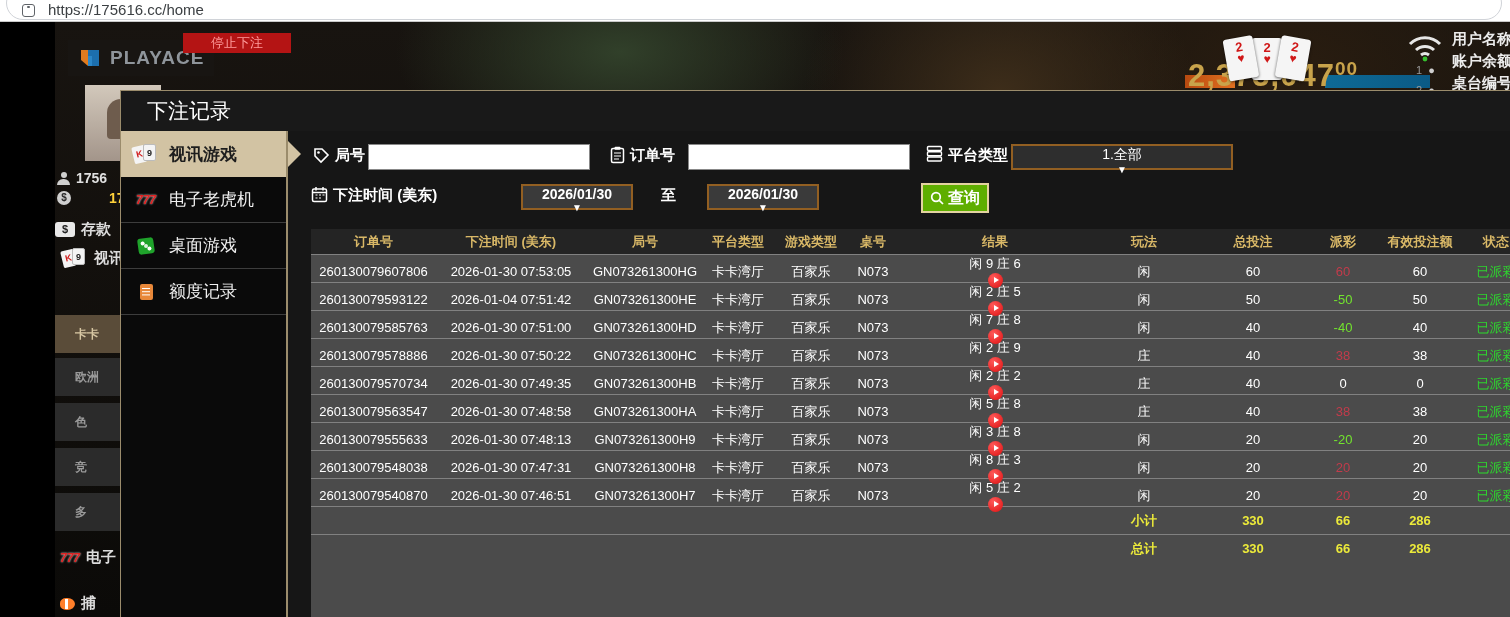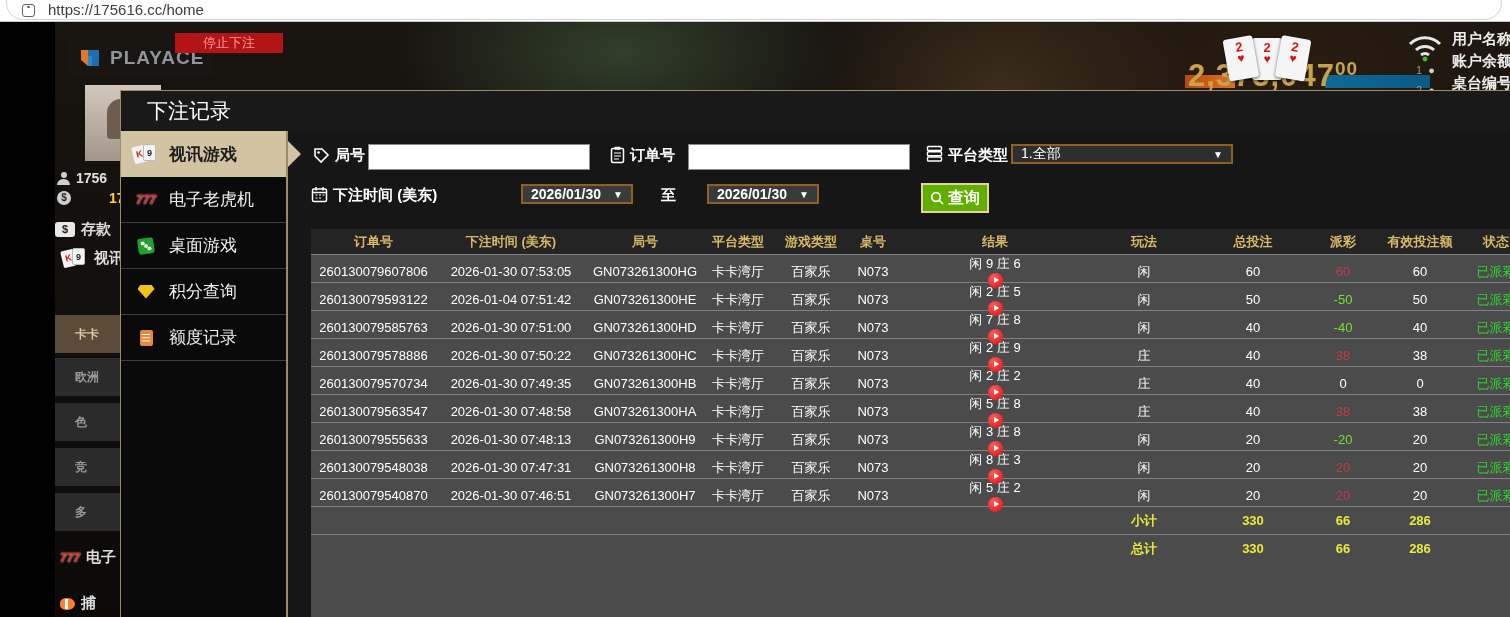--- a/index.html
+++ b/index.html
@@ -24,21 +24,21 @@
       radial-gradient(ellipse 320px 170px at 620px 30px, #31402a 0%, rgba(0,0,0,0) 70%),
       radial-gradient(ellipse 280px 220px at 1000px 70px, #3d2d1a 0%, rgba(0,0,0,0) 70%),
       radial-gradient(ellipse 420px 260px at 1290px 50px, #2a1d10 0%, rgba(0,0,0,0) 75%),
       linear-gradient(#181410, #0b0a08); }
   .left-black { position:absolute; left:0; top:22px; width:55px; height:595px; background:#000; z-index:2; }
 
   .logo { position:absolute; left:68px; top:40px; display:flex; align-items:center; gap:8px; z-index:2;
           background:#181512; padding:6px 10px; }
   .logo-text { color:#8f959b; font-size:19px; font-weight:bold; letter-spacing:1px; }
 
-  .game-status { position:absolute; left:175px; top:33px; width:108px; z-index:2;
+  .game-status { position:absolute; left:183px; top:33px; width:108px; z-index:2;
                  border-left:2px solid #b41414; border-right:2px solid #b41414; }
   .game-status .stop { background:#b41414; color:#ff9d9d; font-size:13px; text-align:center;
                        height:20px; line-height:20px; }
   .game-status .dealing { background:#0c0b0a; color:#d4d4d4; font-size:20px; font-weight:bold;
                           text-align:center; height:37px; line-height:37px; }
 
   .avatar { position:absolute; left:85px; top:85px; width:76px; height:76px; z-index:2;
             background:linear-gradient(#d2c8bb,#a3958a); }
   .avatar::after { content:""; position:absolute; left:22px; top:14px; width:32px; height:40px;
                    background:#6e5c4d; border-radius:14px 14px 4px 4px; }
@@ -116,22 +116,22 @@
                     background:#fff; box-shadow:6px 6px 0 #fff, 3px 3px 0 rgba(255,255,255,.85); }
   .gem-ic { width:17px; height:14px; background:#f2c318; clip-path:polygon(50% 100%, 0 32%, 18% 0, 82% 0, 100% 32%); }
   .doc-ic { width:13px; height:16px; background:#e8883a; border-radius:2px; position:relative; }
   .doc-ic::after { content:""; position:absolute; left:2.5px; top:4px; width:8px; height:1.6px; background:#fff;
                    box-shadow:0 3.2px 0 #fff, 0 6.4px 0 #fff; }
 
   .content { flex:1; position:relative; background:#161616; }
   .flabel { color:#fff; font-size:15px; font-weight:bold; white-space:nowrap; }
   .abs { position:absolute; }
   .txt-input { width:222px; height:26px; background:#fff; border:1px solid #888; font-size:13px; padding:0 5px; }
-  .dd { height:20px; background:#3a3a3a; border:2px solid #925f22; color:#fff; font-size:14px;
-        display:flex; align-items:center; justify-content:space-between; padding:0 8px; cursor:pointer; }
+  .dd { height:26px; background:#3a3a3a; border:2px solid #925f22; color:#fff; font-size:14px;
+        display:flex; align-items:center; justify-content:space-between; padding:0 8px; cursor:pointer;flex-direction:column; }
   .dd .caret { font-size:10px; color:#fff; }
   .dd.platform { width:222px; background:#2e2e2e; }
   .dd.date { width:112px; font-weight:bold; }
   .query-btn { width:68px; height:30px; background:#5fae00; border:2px solid #e4d3a0; color:#fff;
                font-size:16px; font-weight:bold; display:flex; align-items:center; justify-content:center;
                gap:3px; cursor:pointer; }
 
   
   .btable { position:absolute; left:23px; top:98px; width:1215px; background:#4b4b4b; min-height:390px; }
   .trow { display:grid; grid-template-columns:125px 150px 118px 68px 78px 46px 198px 100px 118px 62px 92px 60px;
@@ -271,26 +271,20 @@
         <span class="ticon">
             <span class="slot777">777</span>
           </span>
         <span class="tlabel">电子老虎机</span>
       </div>
       <div class="tab">
         <span class="ticon">
             <span class="dice-ic"></span>
           </span>
         <span class="tlabel">桌面游戏</span>
-      </div>
-      <div class="tab">
-        <span class="ticon">
-            <span class="gem-ic"></span>
-          </span>
-        <span class="tlabel">积分查询</span>
       </div>
       <div class="tab">
         <span class="ticon">
             <span class="doc-ic"></span>
           </span>
         <span class="tlabel">额度记录</span>
       </div>
     </div>
 
     <div class="content">

